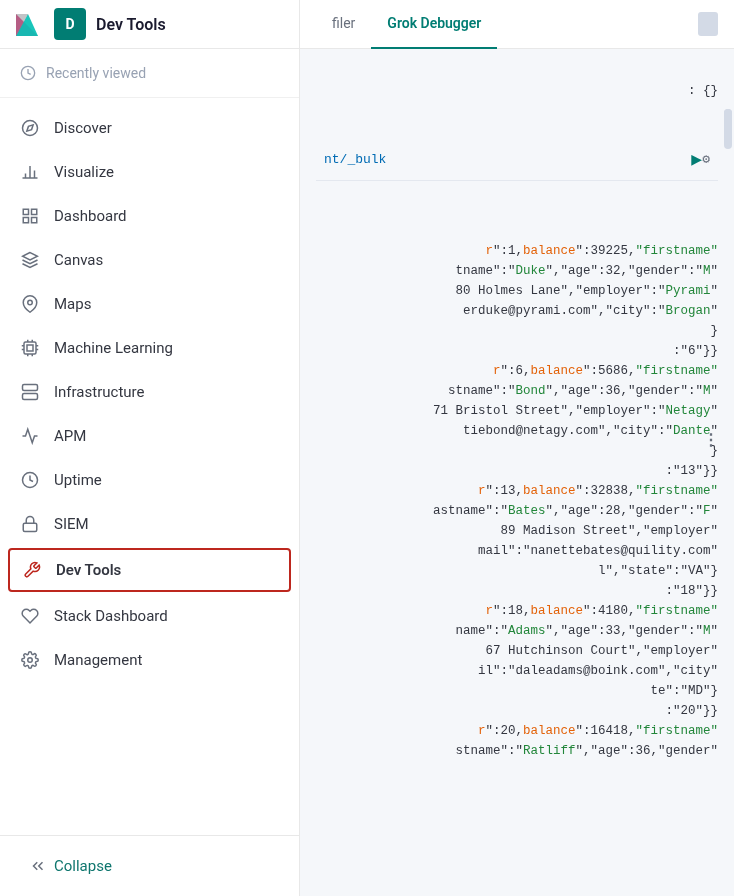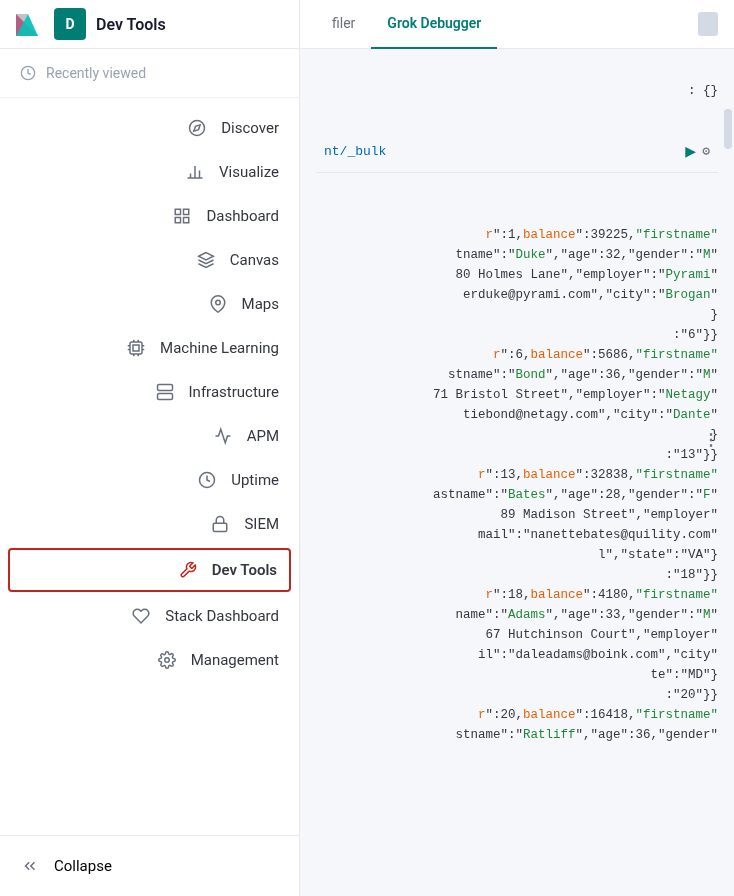--- a/index.html
+++ b/index.html
@@ -76,21 +76,20 @@
     .nav-item {
       display: flex;
       align-items: center;
       gap: 14px;
       padding: 12px 20px;
       cursor: pointer;
       font-size: 15px;
       color: #343741;
       transition: background 0.15s;
       position: relative;
-      justify-content: flex-end;
     }
 
     .nav-item.active {
       color: #006BB4;
       border: 2px solid #BD271E;
       border-radius: 4px;
       margin: 2px 8px;
       padding: 10px 12px;
       background: #fff;
     }
@@ -111,25 +110,25 @@
     .nav-label { font-size: 15px; color: #343741; }
 
     .sidebar-footer {
       border-top: 1px solid #e8e8e8;
       padding: 8px 0;
     }
 
     .collapse-item {
       display: flex;
       align-items: center;
-      gap: 14px;
-      padding: 12px 20px;
+      gap: 6px;
+      padding: 12px 28px;
       cursor: pointer;
       font-size: 15px;
-      color: #000000;
+      color: #0f766e;
     }
 
     
     .main-content {
       flex: 1;
       background: #fff;
       display: flex;
       flex-direction: column;
       overflow: hidden;
       text-align: right;
@@ -404,21 +403,21 @@
         <span>Grok Debugger</span>
       </div>
     </div>
     <div style="margin-left:auto; width:20px; height:24px; background:#d3dae6; border-radius:3px;"></div>
   </div>
 
   <div class="code-area">
     <div class="code-content">
 <span style="color:#343741">: {}</span>
 
-<div class="url-bar" style="font-family: 'Courier New', monospace; font-size:13px; background:#f5f7fa; padding:5px 8px; display:flex; align-items:center; gap:6px; margin: 12px 0;">
+<div class="url-bar" style="font-family: 'Courier New', monospace; font-size:13px; background:#f5f7fa; padding:5px 8px; display:flex; align-items:center; gap:0; margin: 20px 0;">
   <span style="color:#006BB4;">nt/_bulk</span>
   <span style="margin-left:auto; color:#017D73; font-size:18px; cursor:pointer;">▶</span>
   <span style="color:#69707d; cursor:pointer;">⚙</span>
 </div>
 
 <span style="color:#e36209">r</span><span style="color:#343741">":1,</span><span style="color:#e36209">balance</span><span style="color:#343741">":39225,</span><span style="color:#22863a">"firstname"</span>
 <span style="color:#343741">tname":"</span><span style="color:#22863a">Duke</span><span style="color:#343741">","age":32,"gender":"</span><span style="color:#22863a">M</span><span style="color:#343741">"</span>
 <span style="color:#343741">80 Holmes Lane","employer":"</span><span style="color:#22863a">Pyrami</span><span style="color:#343741">"</span>
 <span style="color:#343741">erduke@pyrami.com","city":"</span><span style="color:#22863a">Brogan</span><span style="color:#343741">"</span>
 <span style="color:#343741">}</span>

